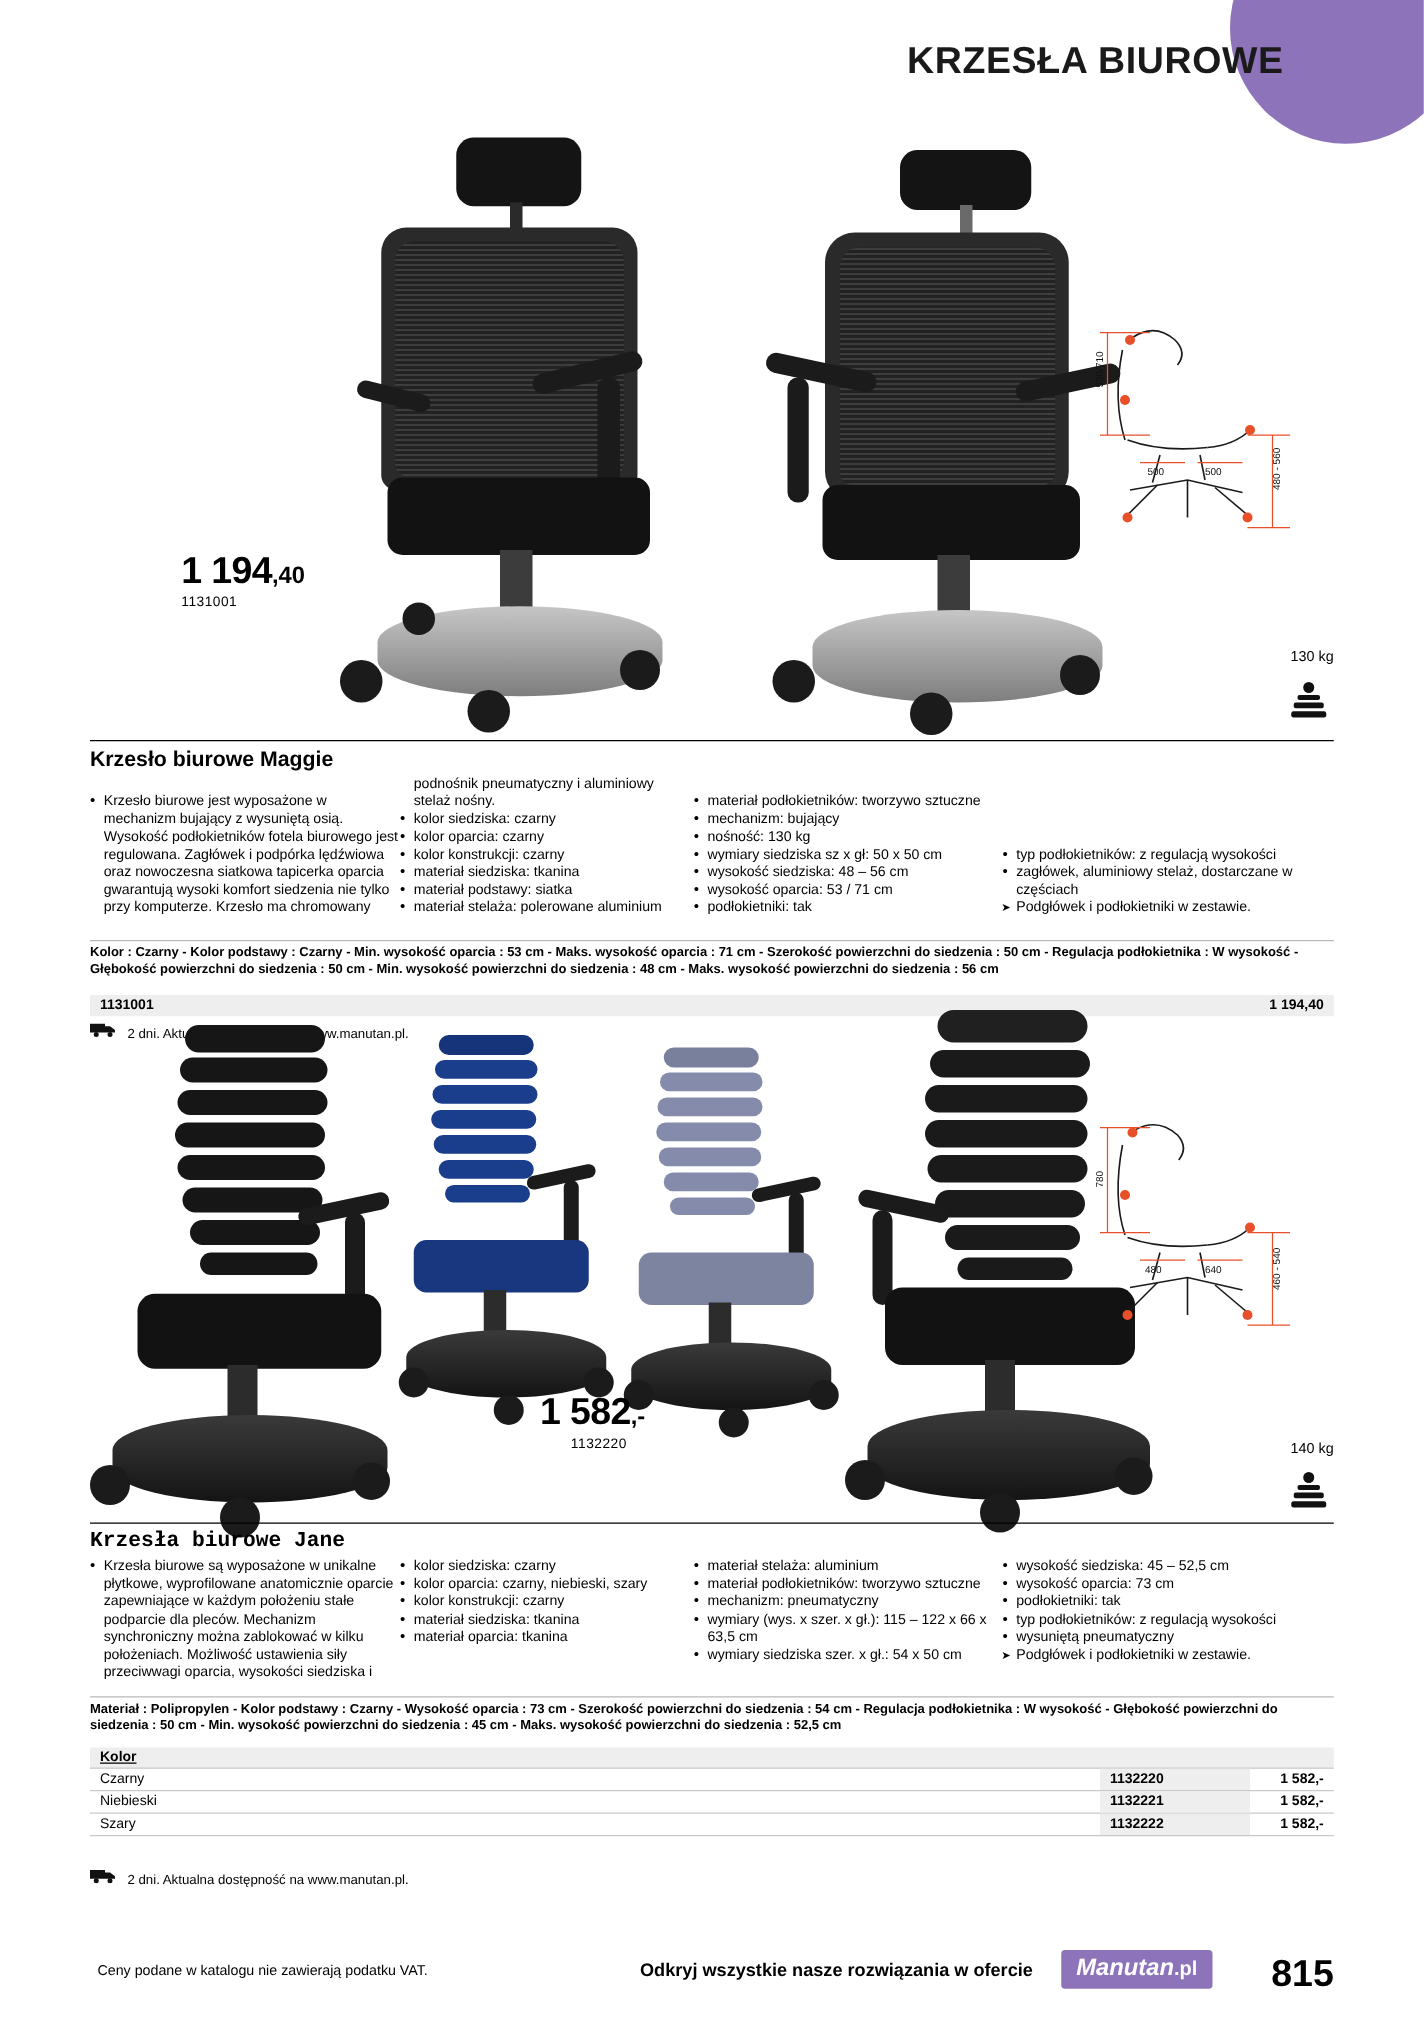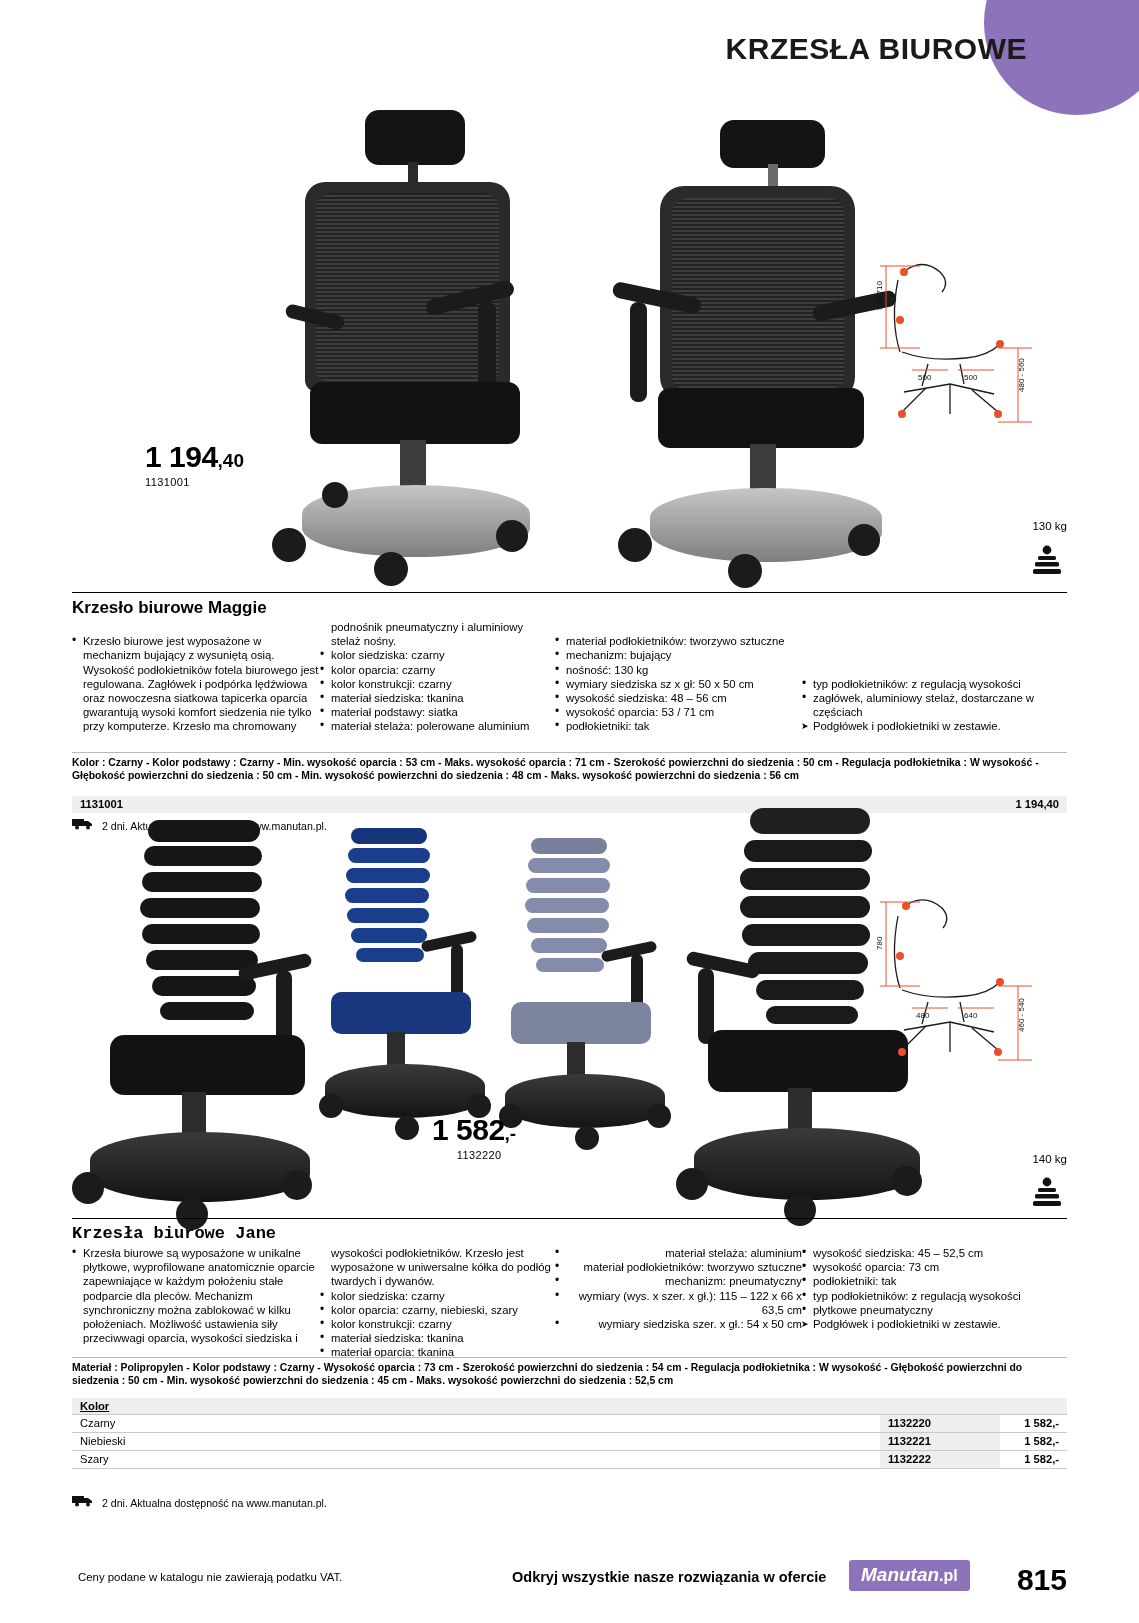--- a/index.html
+++ b/index.html
@@ -414,44 +414,43 @@
   <div class="prod-title" style="top:1224px;font-family:Liberation Mono, monospace;">Krzesła biurowe Jane</div>
 
   <div class="cols" style="left:72px; top:1246px; width:995px;">
     <div class="col" style="width:248px;">
       <ul class="bul">
         <li class="b">Krzesła biurowe są wyposażone w unikalne płytkowe, wyprofilowane anatomicznie oparcie zapewniające w każdym położeniu stałe podparcie dla pleców. Mechanizm synchroniczny można zablokować w kilku położeniach. Możliwość ustawienia siły przeciwwagi oparcia, wysokości siedziska i</li>
       </ul>
     </div>
     <div class="col" style="width:235px;">
       <ul class="bul">
-        <li class="plain">wysokości podłokietników. Krzesło jest wyposażone w uniwersalne kółka do podłóg twardych i dywanów.</li>
         <li class="b">kolor siedziska: czarny</li>
         <li class="b">kolor oparcia: czarny, niebieski, szary</li>
         <li class="b">kolor konstrukcji: czarny</li>
         <li class="b">materiał siedziska: tkanina</li>
         <li class="b">materiał oparcia: tkanina</li>
       </ul>
     </div>
-    <div class="col" style="width:247px;text-align:right;">
+    <div class="col" style="width:247px;">
       <ul class="bul">
         <li class="b">materiał stelaża: aluminium</li>
         <li class="b">materiał podłokietników: tworzywo sztuczne</li>
         <li class="b">mechanizm: pneumatyczny</li>
         <li class="b">wymiary (wys. x szer. x gł.): 115 – 122 x 66 x 63,5 cm</li>
         <li class="b">wymiary siedziska szer. x gł.: 54 x 50 cm</li>
       </ul>
     </div>
     <div class="col" style="width:250px;">
       <ul class="bul">
         <li class="b">wysokość siedziska: 45 – 52,5 cm</li>
         <li class="b">wysokość oparcia: 73 cm</li>
         <li class="b">podłokietniki: tak</li>
         <li class="b">typ podłokietników: z regulacją wysokości</li>
-        <li class="b">płytkowe pneumatyczny</li>
+        <li class="b">wysuniętą pneumatyczny</li>
         <li class="arrow">Podgłówek i podłokietniki w zestawie.</li>
       </ul>
     </div>
   </div>
 
   <div class="rule-thin" style="top:1357px;"></div>
   <div class="specline" style="top:1361px;">Materiał : Polipropylen - Kolor podstawy : Czarny - Wysokość oparcia : 73 cm - Szerokość powierzchni do siedzenia : 54 cm - Regulacja podłokietnika : W wysokość - Głębokość powierzchni do siedzenia : 50 cm - Min. wysokość powierzchni do siedzenia : 45 cm - Maks. wysokość powierzchni do siedzenia : 52,5 cm</div>
 
   <div class="ctable" style="top:1398px;">
     <div class="hd">Kolor</div>

